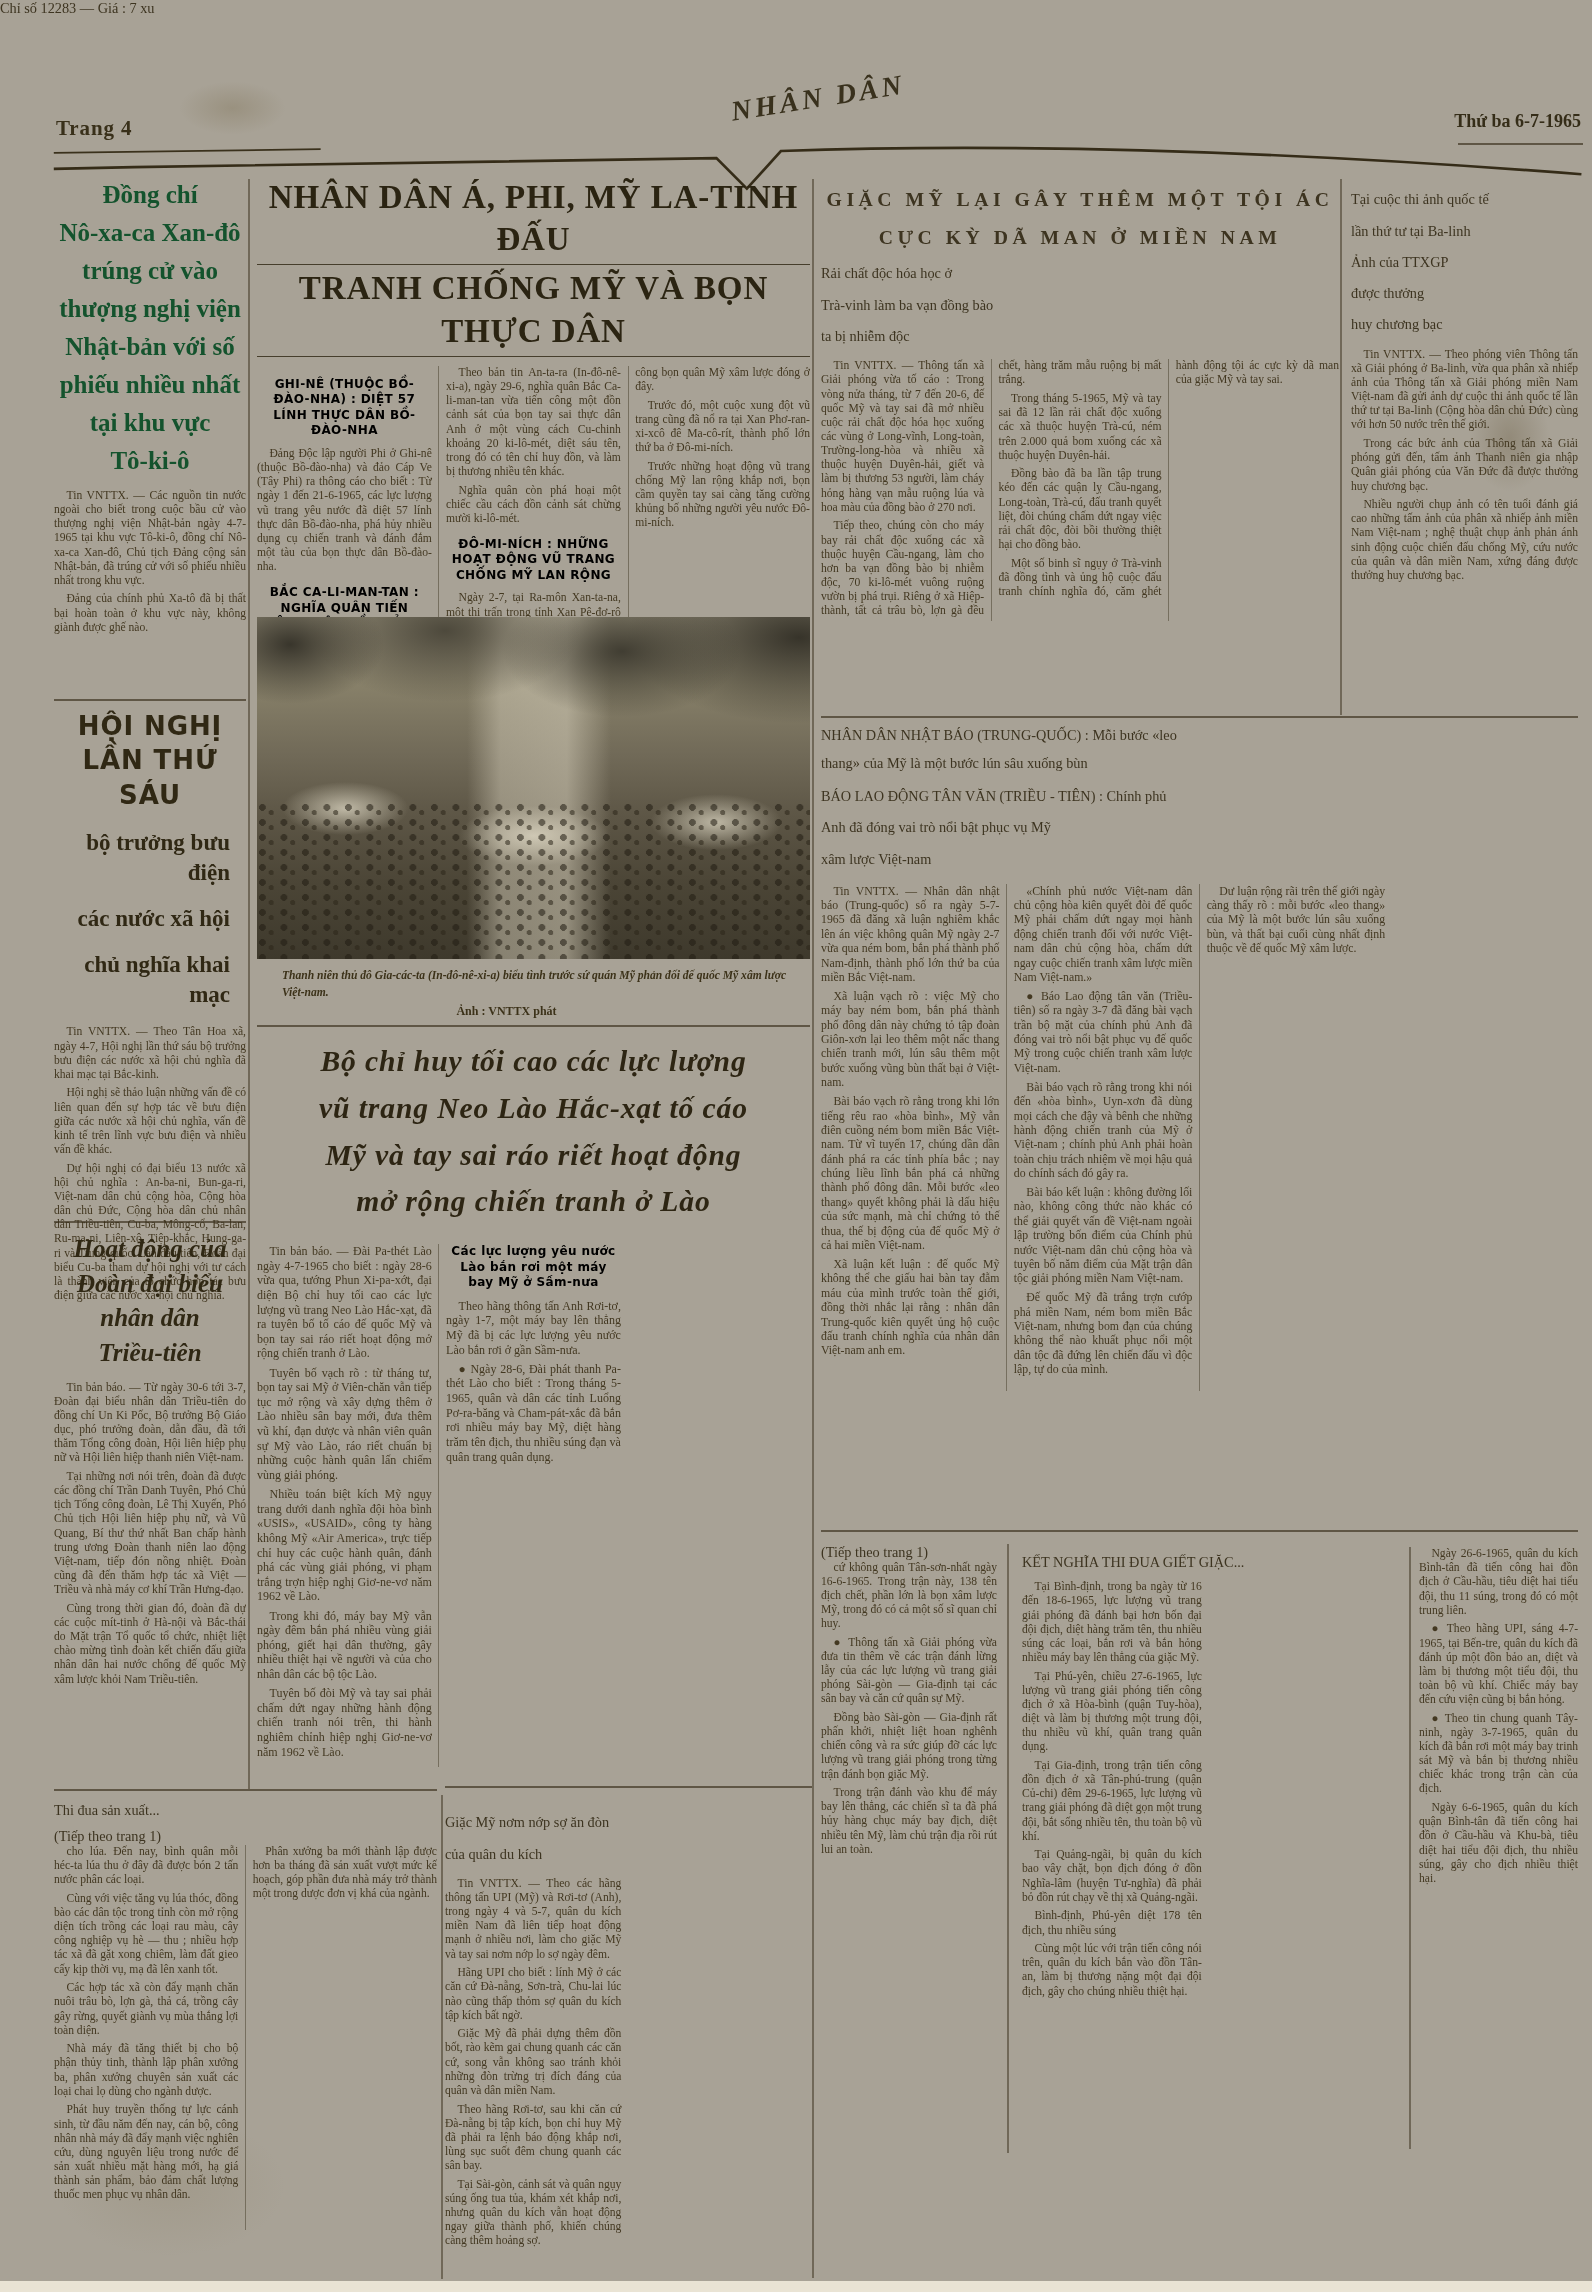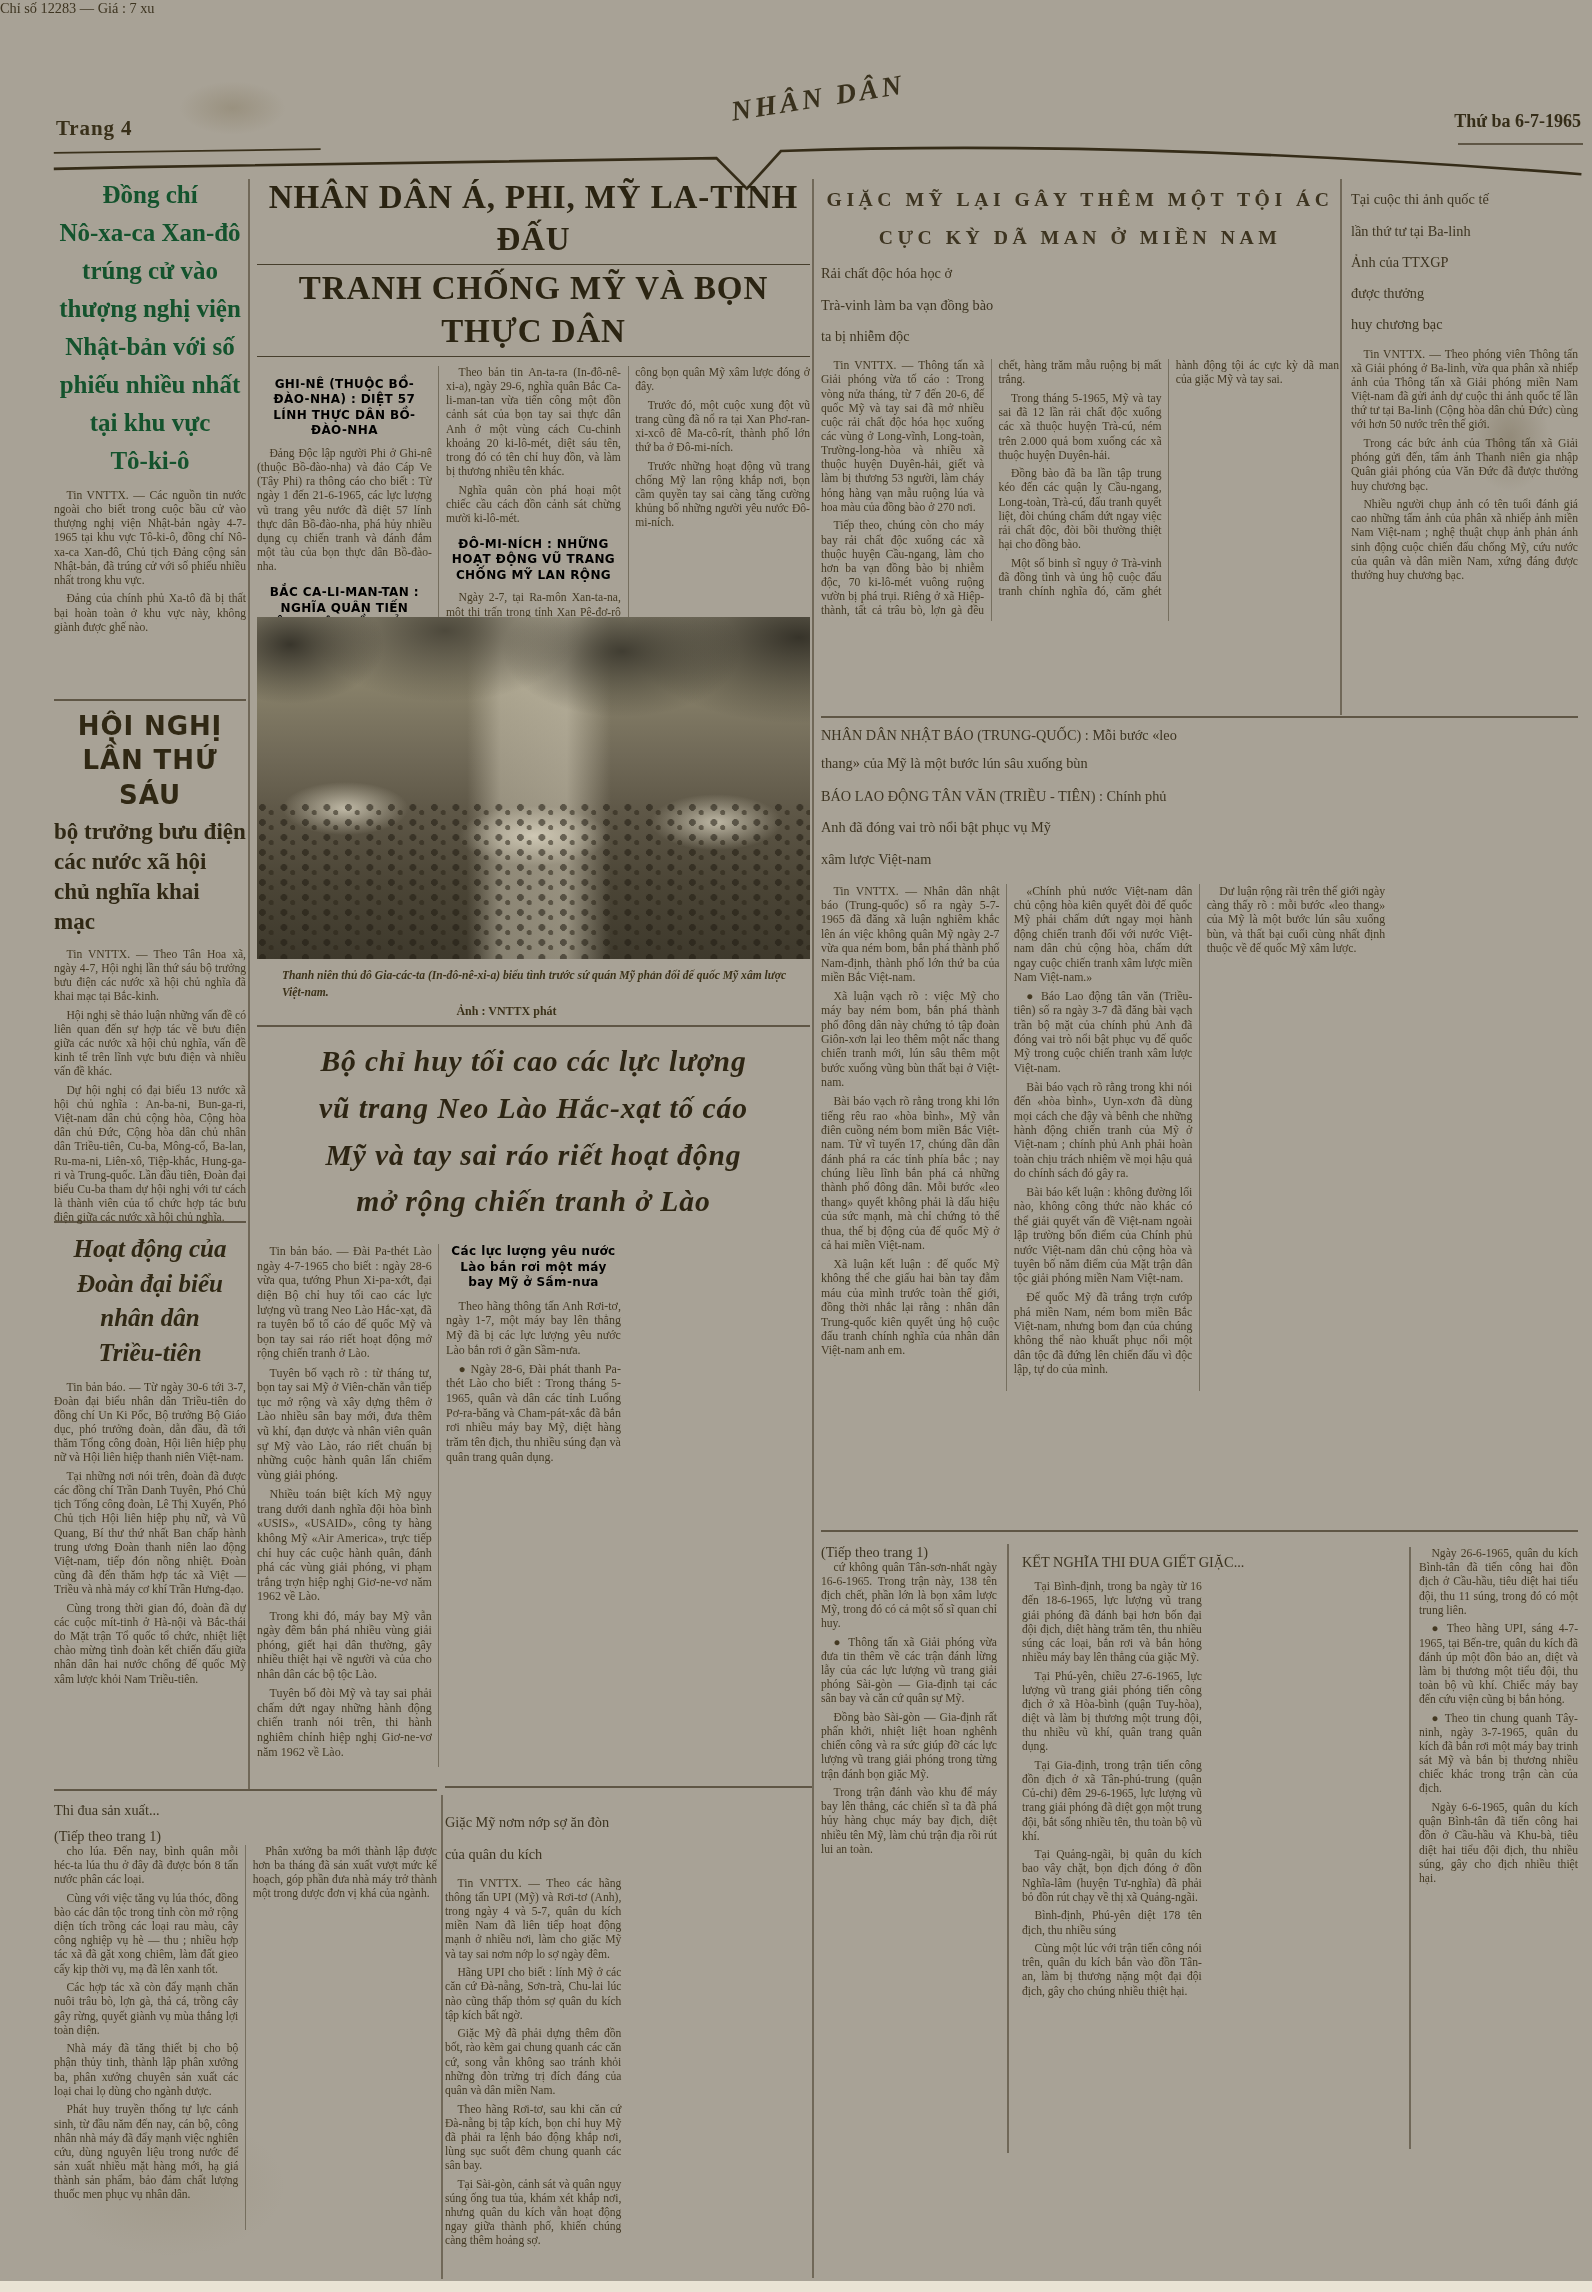--- a/index.html
+++ b/index.html
@@ -33,21 +33,21 @@
   .body{font-size:11.6px;line-height:1.22;text-align:justify;color:#433821;overflow:hidden;}
   .body p{margin:0 0 4.5px;text-indent:12.5px;}
   .body p.ph{font-family:"DejaVu Sans",sans-serif;font-weight:bold;text-align:center;text-indent:0;
     font-size:12px;line-height:1.3;margin:10.7px 3.6px 8px;color:#000000;letter-spacing:0.4px;}
   .cols{column-gap:14.3px;column-rule:0.9px solid rgba(58,48,28,.45);column-fill:auto;}
 
   
   .art{position:absolute;}
   .noxaca-title p{margin:0;font:bold 25px/1.52 "Liberation Serif",serif;text-align:center;color:#14532d;}
   .hoinghi-caps p{margin:0;font:bold 26px/1.32 "DejaVu Sans",sans-serif;text-align:center;color:#302814;letter-spacing:0.9px;}
-  .hoinghi-sub p{margin:0;font:bold 23px/1.3 "Liberation Serif",serif;text-align:left;color:#30281:3.6px;}
+  .hoinghi-sub p{margin:16px;font:bold 23px/1.3 "Liberation Serif",serif;text-align:right;color:#30281:3.6px;}
   .hoinghi-sub p{color:#302814;}
   .trieu-title p{margin:0;font:bold italic 25px/1.38 "Liberation Serif",serif;text-align:center;color:#30281
 4;}
   .trieu-title p{color:#302814;}
 
   
   .b-head p{margin:0 0 2px;font:bold 33px/1.28 "Liberation Serif",serif;text-align:center;color:#2b2412;
     letter-spacing:0.9px;border-bottom:1.8px solid rgba(45,37,18,.8);padding-bottom:4px;}
   .photo{position:absolute;overflow:hidden;
     background:
@@ -325,21 +325,21 @@
         <p>Theo hãng Rơi-tơ, sau khi căn cứ Đà-nẵng bị tập kích, bọn chỉ huy Mỹ đã phải ra lệnh báo động khắp nơi, lùng sục suốt đêm chung quanh các sân bay.</p>
         <p>Tại Sài-gòn, cảnh sát và quân ngụy súng ống tua tủa, khám xét khắp nơi, nhưng quân du kích vẫn hoạt động ngay giữa thành phố, khiến chúng càng thêm hoảng sợ.</p>
       </div>
   </section>
 
   <div class="hr" style="left:54px;top:1789px;width:383px"></div>
   <section class="art" style="left:54px;top:1802px;width:383px">
     <div class="td-title">Thi đua sản xuất...</div>
     <div class="td-note" style="margin-top:9px;width:179px">(Tiếp theo trang 1)</div>
     <div class="body cols" style="columns:2;height:385px">
-        <p>cho lúa. Đến nay, bình quân mỗi héc-ta lúa thu ở đây đã được bón 8 tấn nước phân các loại.</p>
+        <p>cho lúa. Đến nay, bình quân mỗi héc-ta lúa thu ở đây đã được bón 2 tấn nước phân các loại.</p>
         <p>Cùng với việc tăng vụ lúa thóc, đồng bào các dân tộc trong tỉnh còn mở rộng diện tích trồng các loại rau màu, cây công nghiệp vụ hè — thu ; nhiều hợp tác xã đã gặt xong chiêm, làm đất gieo cấy kịp thời vụ, mạ đã lên xanh tốt.</p>
         <p>Các hợp tác xã còn đẩy mạnh chăn nuôi trâu bò, lợn gà, thả cá, trồng cây gây rừng, quyết giành vụ mùa thắng lợi toàn diện.</p>
         <p>Nhà máy đã tăng thiết bị cho bộ phận thủy tinh, thành lập phân xưởng ba, phân xưởng chuyên sản xuất các loại chai lọ dùng cho ngành dược.</p>
         <p>Phát huy truyền thống tự lực cánh sinh, từ đầu năm đến nay, cán bộ, công nhân nhà máy đã đẩy mạnh việc nghiên cứu, dùng nguyên liệu trong nước để sản xuất nhiều mặt hàng mới, hạ giá thành sản phẩm, bảo đảm chất lượng thuốc men phục vụ nhân dân.</p>
         <p>Phân xưởng ba mới thành lập được hơn ba tháng đã sản xuất vượt mức kế hoạch, góp phần đưa nhà máy trở thành một trong dược đơn vị khá của ngành.</p>
       </div>
   </section>
 
 </div>
 

